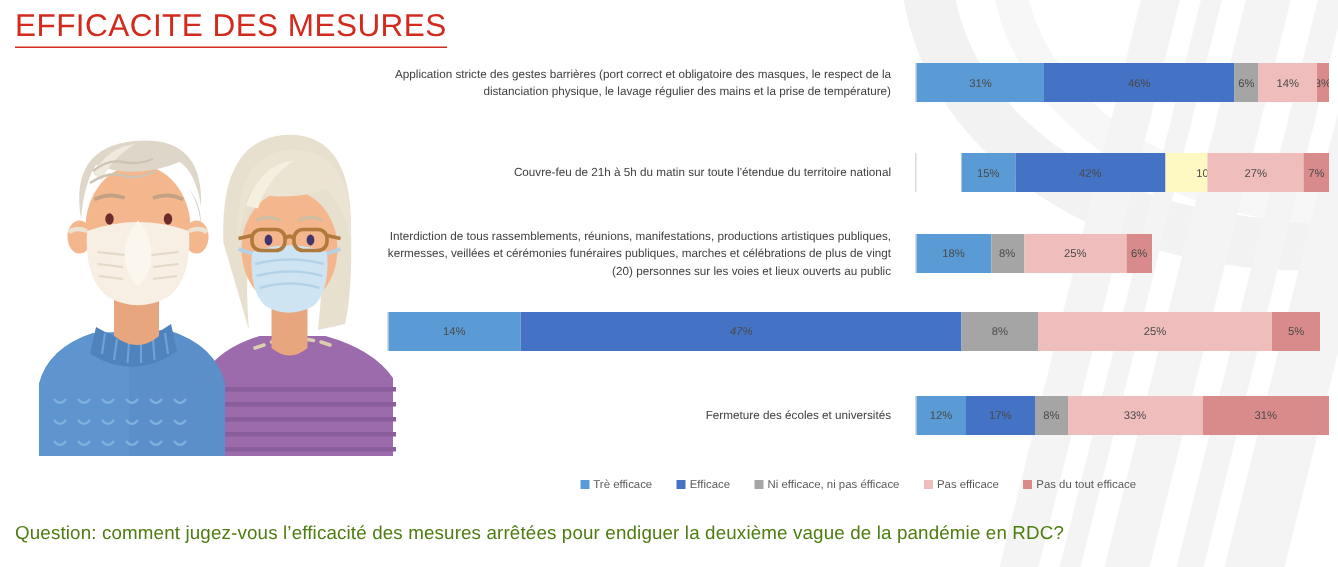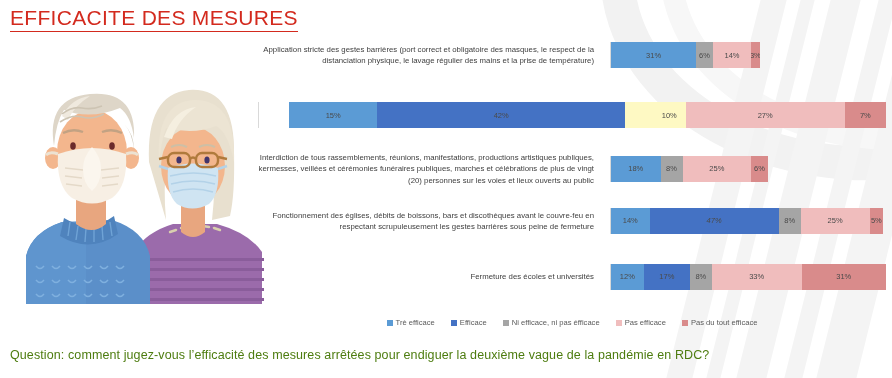--- a/index.html
+++ b/index.html
@@ -244,48 +244,49 @@
       <path d="M84 90 q10 -4 20 1" stroke="#c2a283" stroke-width="2.4" fill="none"></path>
     </svg>
   </div>
 
   <div class="chart">
 
     <div class="row" style="margin-top:6px;">
       <div class="row-label">Application stricte des gestes barrières (port correct et obligatoire des masques, le respect de la distanciation physique, le lavage régulier des mains et la prise de température)</div>
       <div class="bar-area">
         <div class="seg" style="width:31%;background:#5b9bd5;">31%</div>
+        <div class="seg" style="width:46%;background:#4472c4;">46%</div>
         <div class="seg" style="width:6%;background:#a5a5a5;">6%</div>
         <div class="seg" style="width:14%;background:#f0bdbd;">14%</div>
         <div class="seg" style="width:3%;background:#d98b8b;">3%</div>
       </div>
     </div>
 
     <div class="row" style="margin-top:34px;">
+      <div class="row-label">Couvre-feu de 21h à 5h du matin sur toute l’étendue du territoire national</div>
       <div class="bar-area">
         <div class="seg" style="width:15%;background:#5b9bd5;margin-left:30px;">15%</div>
         <div class="seg" style="width:42%;background:#4472c4;">42%</div>
         <div class="seg" style="width:10%;background:#fef9c3;padding-left:28px;">10%</div>
         <div class="seg" style="width:27%;background:#f0bdbd;">27%</div>
         <div class="seg" style="width:7%;background:#d98b8b;">7%</div>
       </div>
     </div>
 
     <div class="row" style="margin-top:24px;">
       <div class="row-label">Interdiction de tous rassemblements, réunions, manifestations,  productions artistiques publiques, kermesses, veillées et cérémonies funéraires publiques, marches et célébrations de plus de vingt (20) personnes sur les voies et lieux ouverts au public</div>
       <div class="bar-area">
         <div class="seg" style="width:18%;background:#5b9bd5;">18%</div>
         <div class="seg" style="width:8%;background:#a5a5a5;">8%</div>
         <div class="seg" style="width:25%;background:#f0bdbd;">25%</div>
         <div class="seg" style="width:6%;background:#d98b8b;">6%</div>
       </div>
     </div>
 
     <div class="row" style="margin-top:22px;">
-      <div class="row-label">Fonctionnement des églises, débits de boissons, bars et discothèques avant le couvre-feu en respectant scrupuleusement les gestes barrières sous peine de fermeture</div>
       <div class="bar-area">
         <div class="seg" style="width:14%;background:#5b9bd5;">14%</div>
         <div class="seg" style="width:47%;background:#4472c4;font-style:italic;">47%</div>
         <div class="seg" style="width:8%;background:#a5a5a5;">8%</div>
         <div class="seg" style="width:25%;background:#f0bdbd;">25%</div>
         <div class="seg" style="width:5%;background:#d98b8b;">5%</div>
       </div>
     </div>
 
     <div class="row" style="margin-top:30px;">

